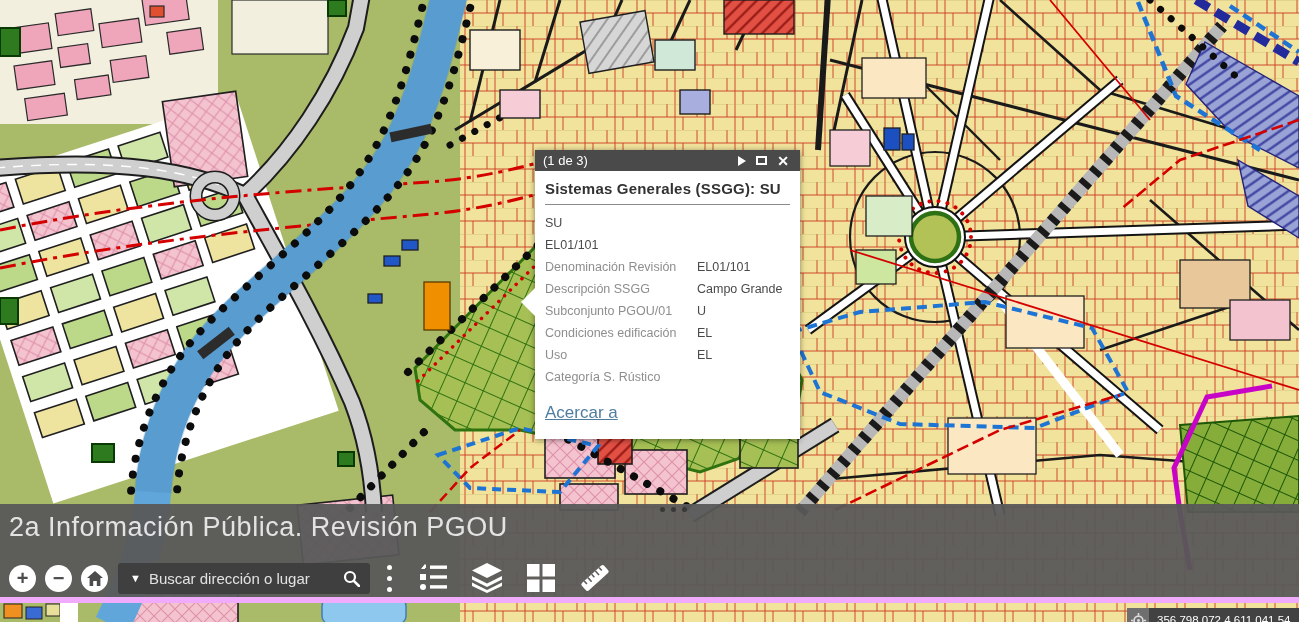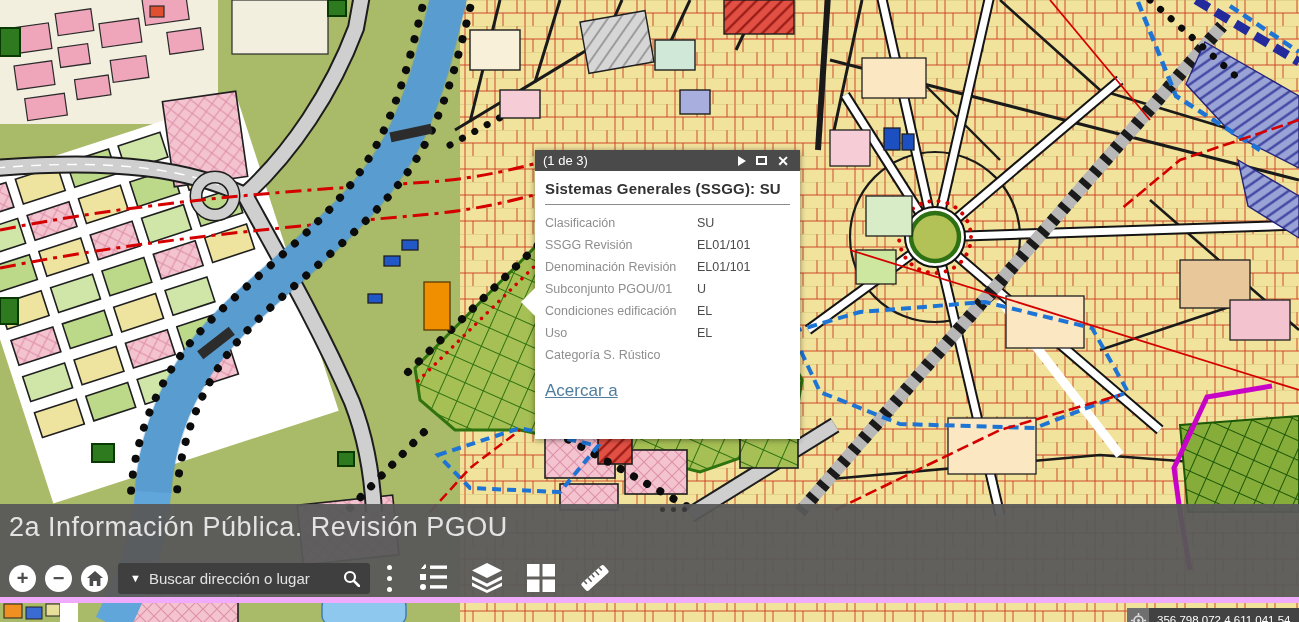--- a/index.html
+++ b/index.html
@@ -352,30 +352,32 @@
       </button>
       <button class="ph-btn closex">
         <span>✕</span>
       </button>
     </div>
     <div class="popup-body">
       <div class="popup-title">Sistemas Generales (SSGG): SU</div>
       <hr class="popup-hr">
       <div class="fields">
         <div class="frow">
-          <span class="flabel">Clasificación</span>
           <span class="fvalue">SU</span>
           </div>
         <div class="frow">
-          <span class="flabel">SSGG Revisión</span>
           <span class="fvalue">EL01/101</span>
           </div>
         <div class="frow">
           <span class="flabel">Denominación Revisión</span>
           <span class="fvalue">EL01/101</span>
+          </div>
+        <div class="frow">
+          <span class="flabel">Descripción SSGG</span>
+          <span class="fvalue">Campo Grande</span>
           </div>
         <div class="frow">
           <span class="flabel">Subconjunto PGOU/01</span>
           <span class="fvalue">U</span>
           </div>
         <div class="frow">
           <span class="flabel">Condiciones edificación</span>
           <span class="fvalue">EL</span>
           </div>
         <div class="frow">

